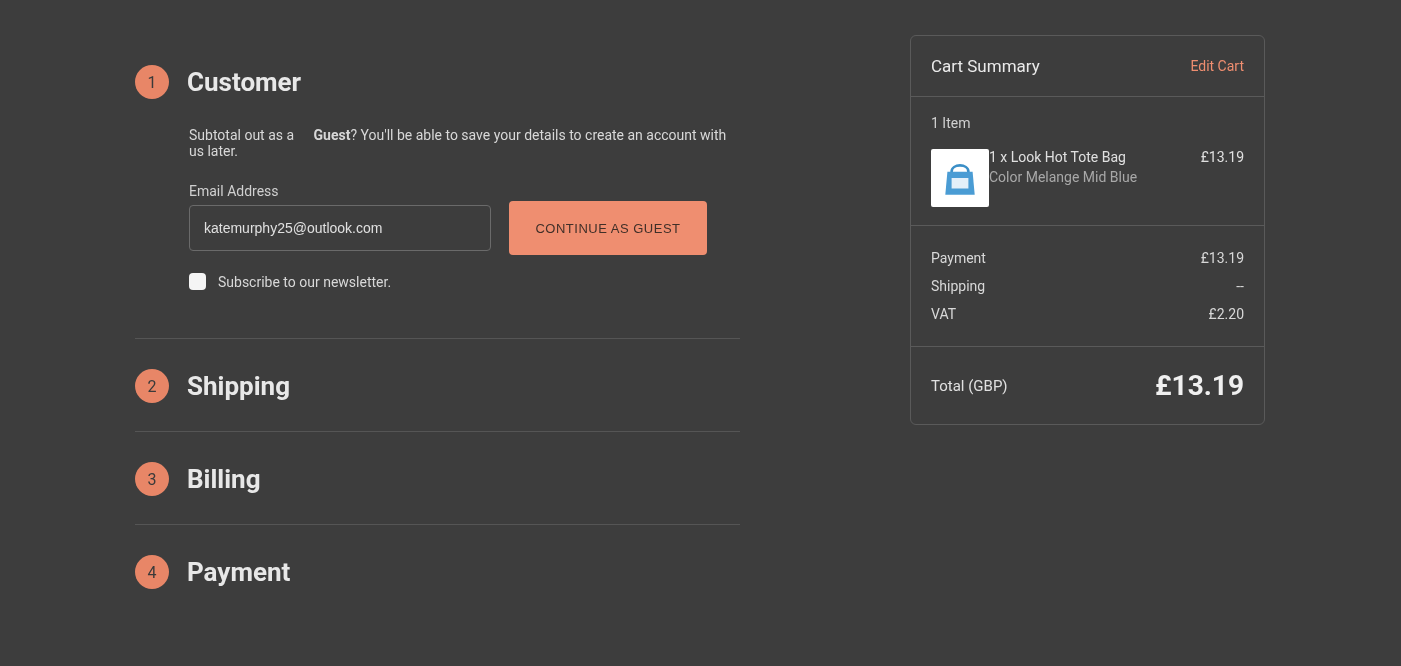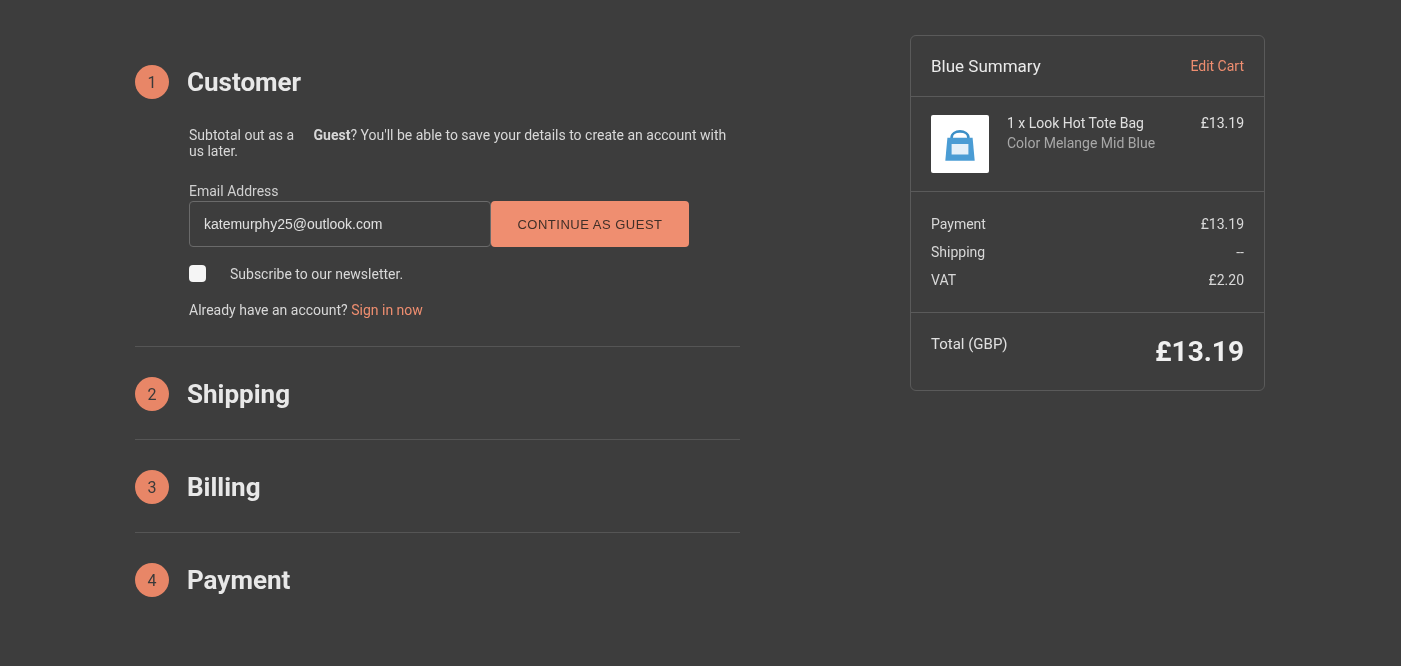--- a/index.html
+++ b/index.html
@@ -61,50 +61,51 @@
     }
     .guest-text b { font-weight: 700; margin-left: 16px; }
     .field-label {
       font-size: 14px;
       color: #d0d0d0;
       margin-bottom: 2px;
       display: block;
     }
     .email-row {
       display: flex;
+      gap: 18px;
       align-items: center;
       margin-bottom: 18px;
     }
     .text-input {
       flex: 0 0 302px;
       height: 46px;
       background: transparent;
       border: 1px solid #6a6a6a;
       border-radius: 4px;
       color: #e0e0e0;
       padding: 0 14px;
       font-size: 14px;
       outline: none;
     }
     .primary-btn {
       flex: 0 0 198px;
-      height: 46px;
+      height: 54px;
       background: #ef8e70;
       border: none;
       border-radius: 4px;
       color: #402f28;
       font-size: 13px;
       letter-spacing: 0.5px;
       font-weight: 500;
       cursor: pointer;
     }
     .checkbox-row {
       display: flex;
       align-items: center;
-      gap: 24px;
+      gap: 12px;
       margin-bottom: 20px;
     }
     .chk {
       width: 17px;
       height: 17px;
       border-radius: 4px;
       background: #f5f5f5;
       border: none;
       appearance: none;
       cursor: pointer;
@@ -151,21 +152,20 @@
       text-decoration: none;
       cursor: pointer;
     }
     .item-count {
       font-size: 14px;
       color: #d0d0d0;
       margin-bottom: 18px;
     }
     .cart-item {
       display: flex;
-      gap: 18px;
       align-items: flex-start;
     }
     .thumb {
       width: 58px;
       height: 58px;
       background: #ffffff;
       border-radius: 2px;
       display: flex;
       align-items: center;
       justify-content: center;
@@ -195,20 +195,21 @@
     }
     .coupon {
       color: #ef8e70;
       font-size: 14px;
       padding-top: 6px;
       cursor: pointer;
     }
     .grand {
       display: flex;
       justify-content: space-between;
+      align-items: center;
       padding: 22px 20px;
     }
     .grand-label { font-size: 15px; color: #e0e0e0; }
     .grand-value { font-size: 28px; font-weight: 700; color: #f0f0f0; }
   </style>
 </head>
 <body>
 
 <div class="container">
   <div class="main">
@@ -224,23 +225,20 @@
         </p>
         <label class="field-label">Email Address</label>
         <div class="email-row">
           <input type="text" class="text-input" value="katemurphy25@outlook.com" style="">
           <button class="primary-btn">CONTINUE AS GUEST</button>
         </div>
         <div class="checkbox-row">
           <input type="checkbox" class="chk" style="">
           <span class="checkbox-label">Subscribe to our newsletter.</span>
         </div>
-        <p class="signin-text">
-          <span>Already have an account? </span><a class="link">Sign in now</a>
-        </p>
       </div>
     </div>
     <hr class="step-divider">
 
     <div class="step">
       <div class="step-header">
         <div class="step-num">2</div>
         <div class="step-title">Shipping</div>
       </div>
     </div>
@@ -260,25 +258,26 @@
         <div class="step-title">Payment</div>
       </div>
     </div>
 
   </div>
 
   <div class="sidebar">
     <div class="summary">
 
       <div class="summary-header">
-        <span class="summary-title">Blue Summary</span>
+        <span class="summary-title">Cart Summary</span>
         <a class="edit-cart">Edit Cart</a>
       </div>
 
       <div class="summary-section">
+        <div class="item-count">1 Item</div>
         <div class="cart-item">
           <div class="thumb">
             <svg viewBox="0 0 40 40">
               <path d="M12 14 C12 6 28 6 28 14" stroke="#3b8fc7" stroke-width="2.5" fill="none" stroke-linecap="round"></path>
               <path d="M8 14 L32 14 L34 36 L6 36 Z" fill="#4a9cd4"></path>
               <rect x="12" y="20" width="16" height="10" fill="#ffffff" opacity="0.85"></rect>
             </svg>
           </div>
           <div class="item-meta">
             <div class="item-name">1 x Look Hot Tote Bag</div>

